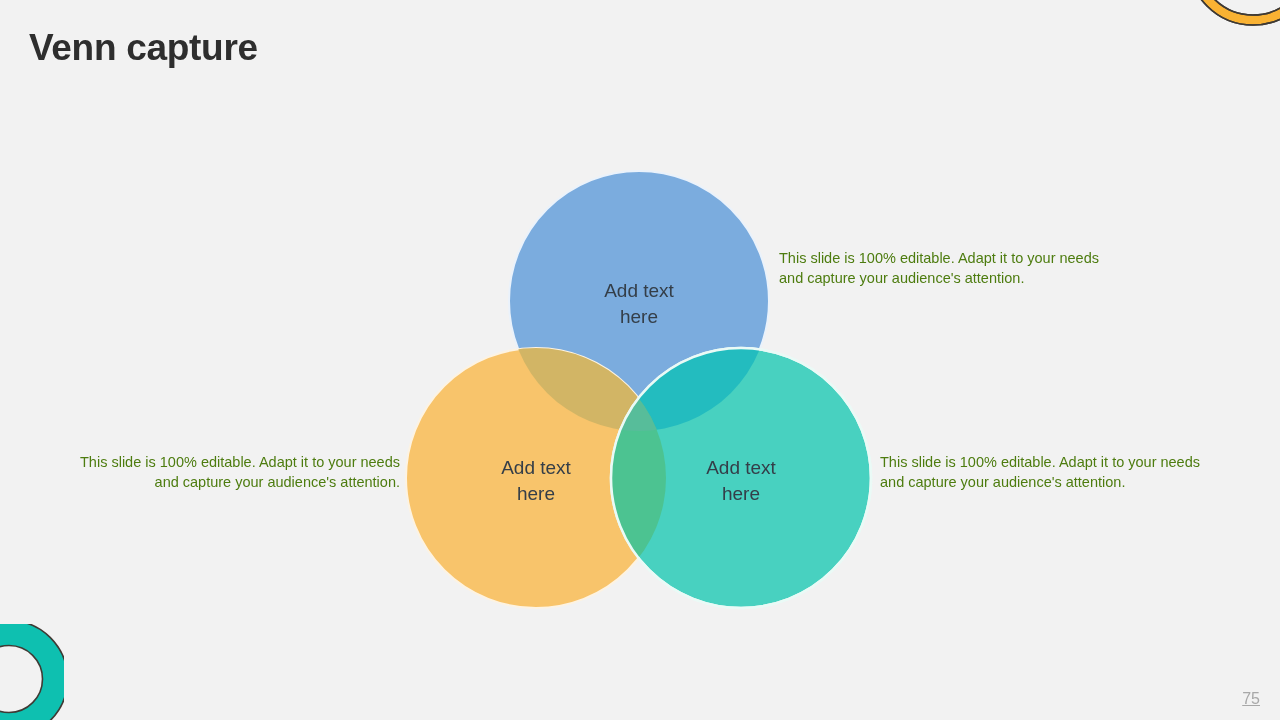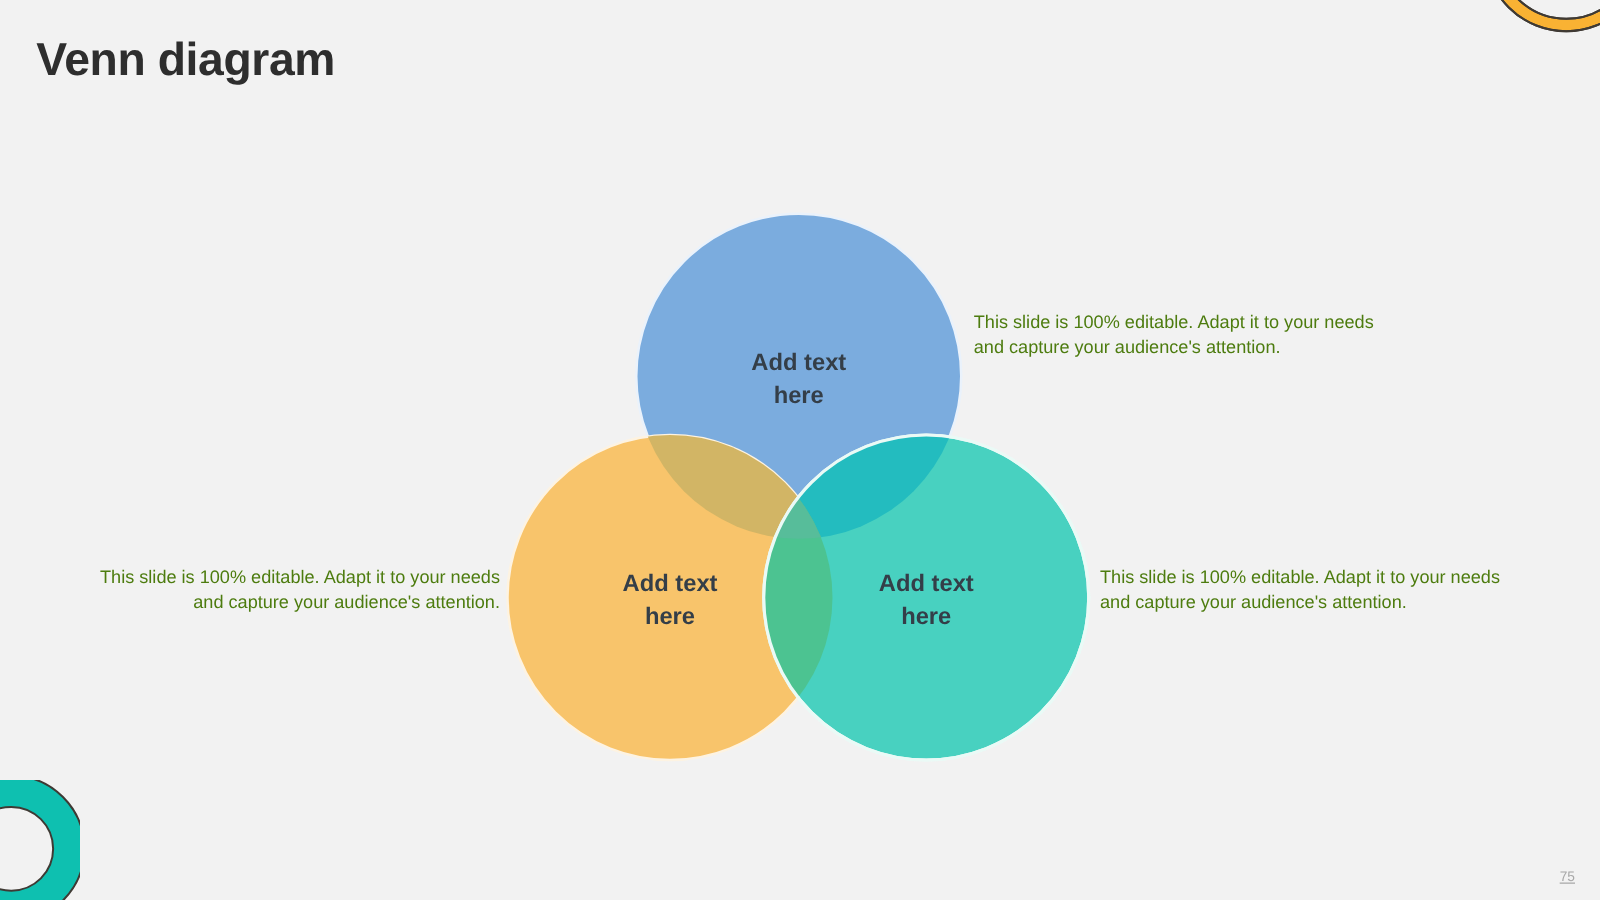--- a/index.html
+++ b/index.html
@@ -42,21 +42,21 @@
     position: absolute;
     left: 0;
     top: 0;
     width: 1280px;
     height: 720px;
   }
   .circle-label {
     position: absolute;
     text-align: center;
     font-size: 19px;
-    font-weight: bold;
+    font-weight: normal;
     color: #343e48;
     line-height: 1.38;
     width: 160px;
     white-space: pre-line;
   }
   .label-blue { left: 559px; top: 278px; }
   .label-yellow { left: 456px; top: 455px; }
   .label-teal { left: 661px; top: 455px; }
   .caption {
     position: absolute;
@@ -79,31 +79,31 @@
   .caption-right {
     left: 880px;
     top: 452px;
     width: 330px;
     text-align: left;
   }
   .page-number {
     position: absolute;
     right: 20px;
     bottom: 12px;
-    font-size: 11px;
+    font-size: 16px;
     color: #a8a8a8;
     text-decoration: underline;
   }
 </style>
 </head>
 <body>
 
 <div class="slide">
 
-  <div class="page-title">Venn diagram</div>
+  <div class="page-title">Venn capture</div>
 
   <svg class="deco deco-tr" width="130" height="130" viewBox="0 0 130 130">
     <path d="M 10 0 A 55 55 0 0 0 120 0 L 130 0 A 65 65 0 0 1 0 0 Z" fill="#f9b233" stroke="#3f3a34" stroke-width="1.6" transform="translate(0,6)"></path>
     <circle cx="65" cy="6" r="65" fill="none" stroke="#3f3a34" stroke-width="1.6"></circle>
     <circle cx="65" cy="6" r="55" fill="none" stroke="#3f3a34" stroke-width="1.6"></circle>
   </svg>
 
   <svg class="deco deco-bl" width="110" height="110" viewBox="0 0 110 110">
     <circle cx="55" cy="55" r="46" fill="none" stroke="#0ec0b0" stroke-width="25"></circle>
     <circle cx="55" cy="55" r="58.5" fill="none" stroke="#3f3a34" stroke-width="1.6"></circle>

